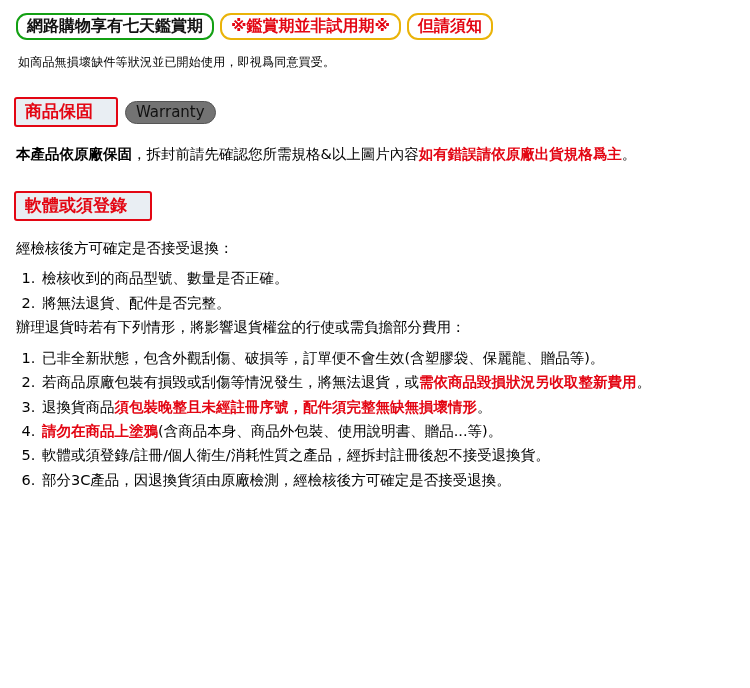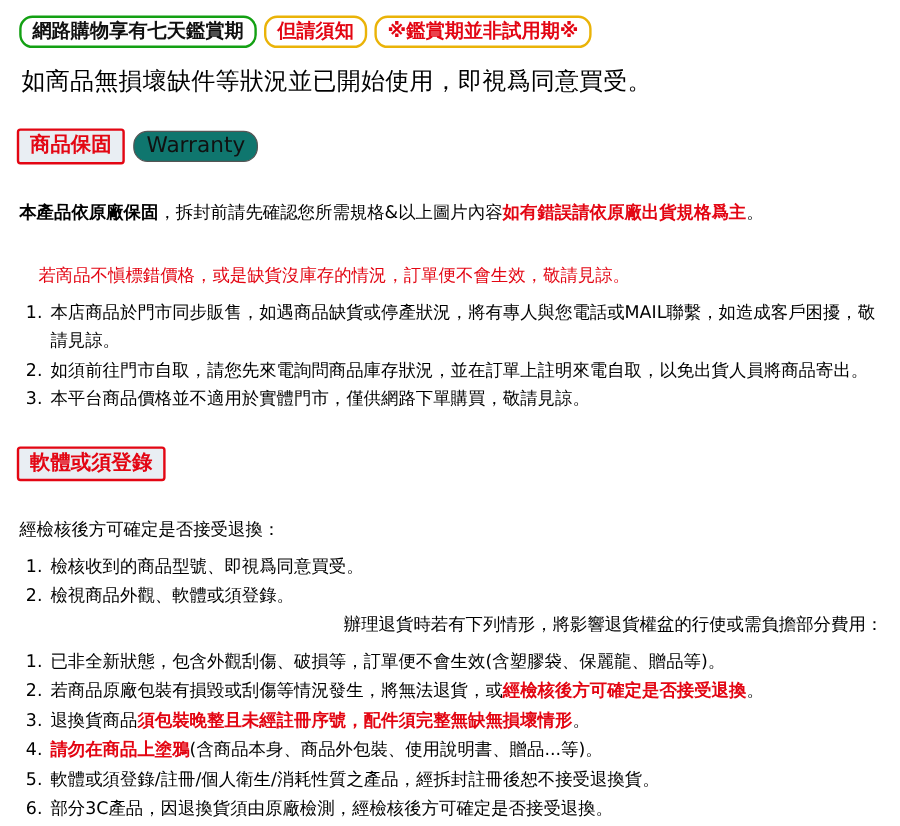--- a/index.html
+++ b/index.html
@@ -23,110 +23,102 @@
     padding:2px 9px 3px 9px;
     font-weight:bold;
     font-size:16px;
     line-height:1.15;
     white-space:nowrap;
   }
   .tag.green{color:#111;border-color:#13a013;}
   .tag.redtext{color:#e30613;}
 
   .note-line{
-    font-size:20px;
+    font-size:12px;
     margin:14px 0 0 4px;
     letter-spacing:.2px;
   }
 
   
   .sec-head{display:flex;align-items:center;gap:7px;margin:26px 0 0 0;}
   .sec-title{
     background:#e9eef3;
     border:2px solid #e30613;
     color:#e30613;
     font-weight:bold;
     font-size:17px;
-    padding:2px 9px 3px 9px;
+    padding:2px 23px 3px 9px;
     border-radius:3px;
     line-height:1.2;
     white-space:nowrap;
   }
   .sec-sub{
     border:1px solid #555;
     border-radius:12px;
     padding:1px 10px 2px 10px;
-    font-size:18px;
+    font-size:15px;
     color:#111;
-    background:#0f766e;
+    background:#737373;
     white-space:nowrap;
   }
 
-  .sec-body{margin-top:30px;}
+  .sec-body{margin-top:16px;}
   p.body{margin:0 0 6px 2px;font-size:14.5px;line-height:1.55;}
   .red{color:#e30613;}
   .bold{font-weight:bold;}
   .redbold{color:#e30613;font-weight:bold;}
 
   ol.list{
     margin:8px 0 0 0;
     padding-left:26px;
     font-size:14.5px;
     line-height:1.62;
   }
   ol.list li{margin-bottom:1px;padding-left:2px;}
-  .mt18{margin-top:18px;text-align:right;}
+  .mt18{margin-top:18px;}
 </style>
 </head>
 <body>
 
 <div class="page">
 
   <div class="banner-row">
     <span class="tag green">網路購物享有七天鑑賞期</span>
+    <span class="tag redtext">※鑑賞期並非試用期※</span>
     <span class="tag redtext">但請須知</span>
-    <span class="tag redtext">※鑑賞期並非試用期※</span>
   </div>
   <div class="note-line">如啇品無損壞缺件等狀況並已開始使用，即視爲同意買受。</div>
 
   <div class="sec-head">
     <span class="sec-title">商品保固</span>
     <span class="sec-sub">Warranty</span>
   </div>
   <div class="sec-body">
     <p class="body">
       <span class="bold">本產品依原廠保固</span><span>，拆封前請先確認您所需規格&amp;以上圖片內容</span><span class="redbold">如有錯誤請依原廠出貨規格爲主</span><span>。</span>
     </p>
   </div>
 
-  <div class="sec-body">
-    <p class="body red" style="margin-left:18px;">若啇品不愼標錯價格，或是缺貨沒庫存的情況，訂單便不會生效，敬請見諒。</p>
-    <ol class="list">
-      <li>本店商品於門市同步販售，如遇商品缺貨或停產狀況，將有專人與您電話或MAIL聯繫，如造成客戶困擾，敬請見諒。</li>
-      <li>如須前往門市自取，請您先來電詢問商品庫存狀況，並在訂單上註明來電自取，以免出貨人員將商品寄出。</li>
-      <li>本平台商品價格並不適用於實體門市，僅供網路下單購買，敬請見諒。</li>
-    </ol>
-  </div>
 
   <div class="sec-head">
     <span class="sec-title">軟體或須登錄</span>
   </div>
   <div class="sec-body">
     <p class="body">經檢核後方可確定是否接受退換：</p>
     <ol class="list">
-      <li>檢核收到的商品型號、即視爲同意買受。</li>
-      <li>檢視商品外觀、軟體或須登錄。</li>
+      <li>檢核收到的商品型號、數量是否正確。</li>
+      <li>將無法退貨、配件是否完整。</li>
     </ol>
     <p class="body mt18">辦理退貨時若有下列情形，將影響退貨權盆的行使或需負擔部分費用：</p>
     <ol class="list">
       <li>
         <span>已非全新狀態，包含外觀刮傷、破損等，訂單便不會生效(含塑膠袋、保麗龍、贈品等)。</span>
       </li>
       <li>
-        <span>若商品原廠包裝有損毀或刮傷等情況發生，將無法退貨，或</span><span class="redbold">經檢核後方可確定是否接受退換</span><span>。</span>
+        <span>若商品原廠包裝有損毀或刮傷等情況發生，將無法退貨，或</span><span class="redbold">需依商品毀損狀況另收取整新費用</span><span>。</span>
       </li>
       <li>
         <span>退換貨商品</span><span class="redbold">須包裝晚整且未經註冊序號，配件須完整無缺無損壞情形</span><span>。</span>
       </li>
       <li>
         <span class="redbold">請勿在商品上塗鴉</span><span>(含商品本身、商品外包裝、使用說明書、贈品...等)。</span>
       </li>
       <li>
         <span>軟體或須登錄/註冊/個人衛生/消耗性質之產品，經拆封註冊後恕不接受退換貨。</span>
       </li>

